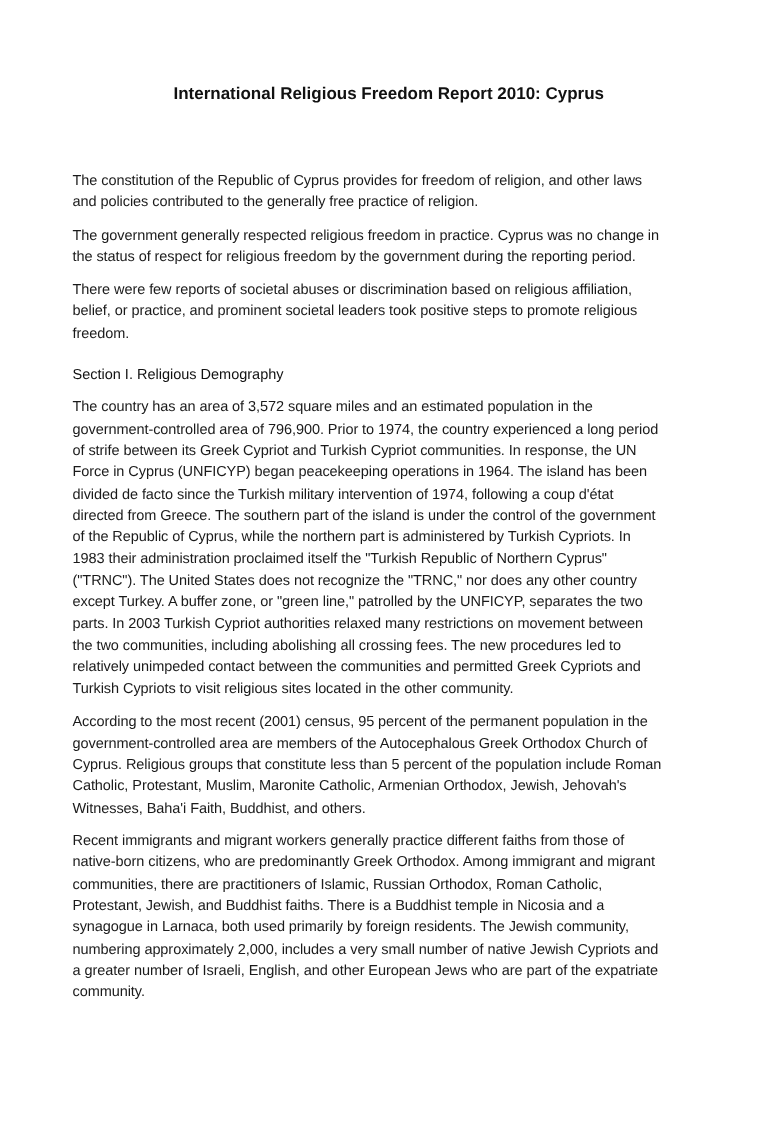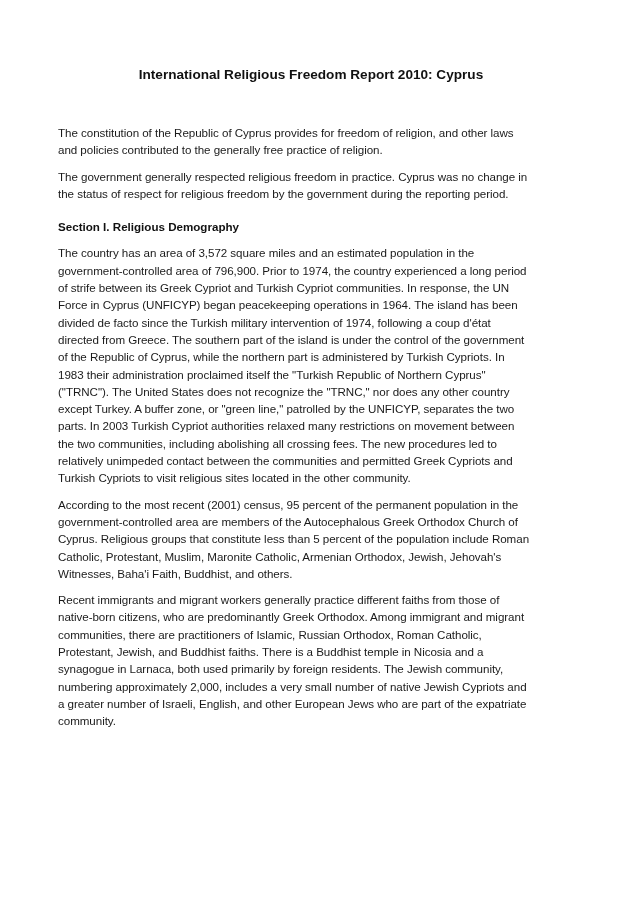--- a/index.html
+++ b/index.html
@@ -31,50 +31,53 @@
       text-align: center;
       font-weight: bold;
       font-size: 13.6px;
       line-height: 18px;
       color: #111111;
       margin: 0;
     }
     .body {
       position: absolute;
       left: 58px;
-      top: 124px;
+      top: 136px;
       width: 510px;
     }
     .para {
       margin: 0 0 9px 0;
       font-size: 11.6px;
       line-height: 17.3px;
       color: #1a1a1a;
       white-space: pre-line;
       letter-spacing: -0.05px;
     }
     .heading {
       margin: 16px 0 9px 0;
       font-size: 11.6px;
       line-height: 17.3px;
-      font-weight: bold;
+      font-weight: normal;
       color: #111111;
     }
   </style>
 </head>
 <body>
 
 <div class="page">
   <h1 class="title">International Religious Freedom Report 2010: Cyprus</h1>
 
   <div class="body">
     <p class="para">The constitution of the Republic of Cyprus provides for freedom of religion, and other laws
 and policies contributed to the generally free practice of religion.</p>
     <p class="para">The government generally respected religious freedom in practice. Cyprus was no change in
 the status of respect for religious freedom by the government during the reporting period.</p>
+    <p class="para">There were few reports of societal abuses or discrimination based on religious affiliation,
+belief, or practice, and prominent societal leaders took positive steps to promote religious
+freedom.</p>
 
     <h2 class="heading">Section I. Religious Demography</h2>
 
     <p class="para">The country has an area of 3,572 square miles and an estimated population in the
 government-controlled area of 796,900. Prior to 1974, the country experienced a long period
 of strife between its Greek Cypriot and Turkish Cypriot communities. In response, the UN
 Force in Cyprus (UNFICYP) began peacekeeping operations in 1964. The island has been
 divided de facto since the Turkish military intervention of 1974, following a coup d'état
 directed from Greece. The southern part of the island is under the control of the government
 of the Republic of Cyprus, while the northern part is administered by Turkish Cypriots. In

